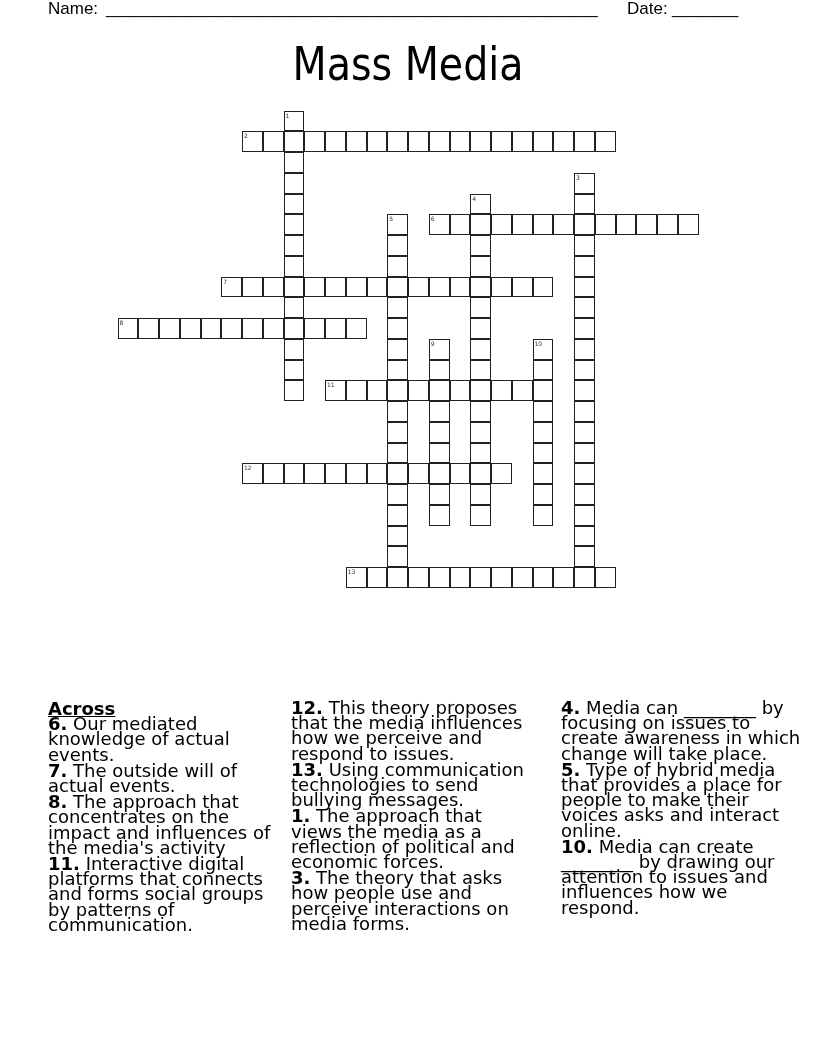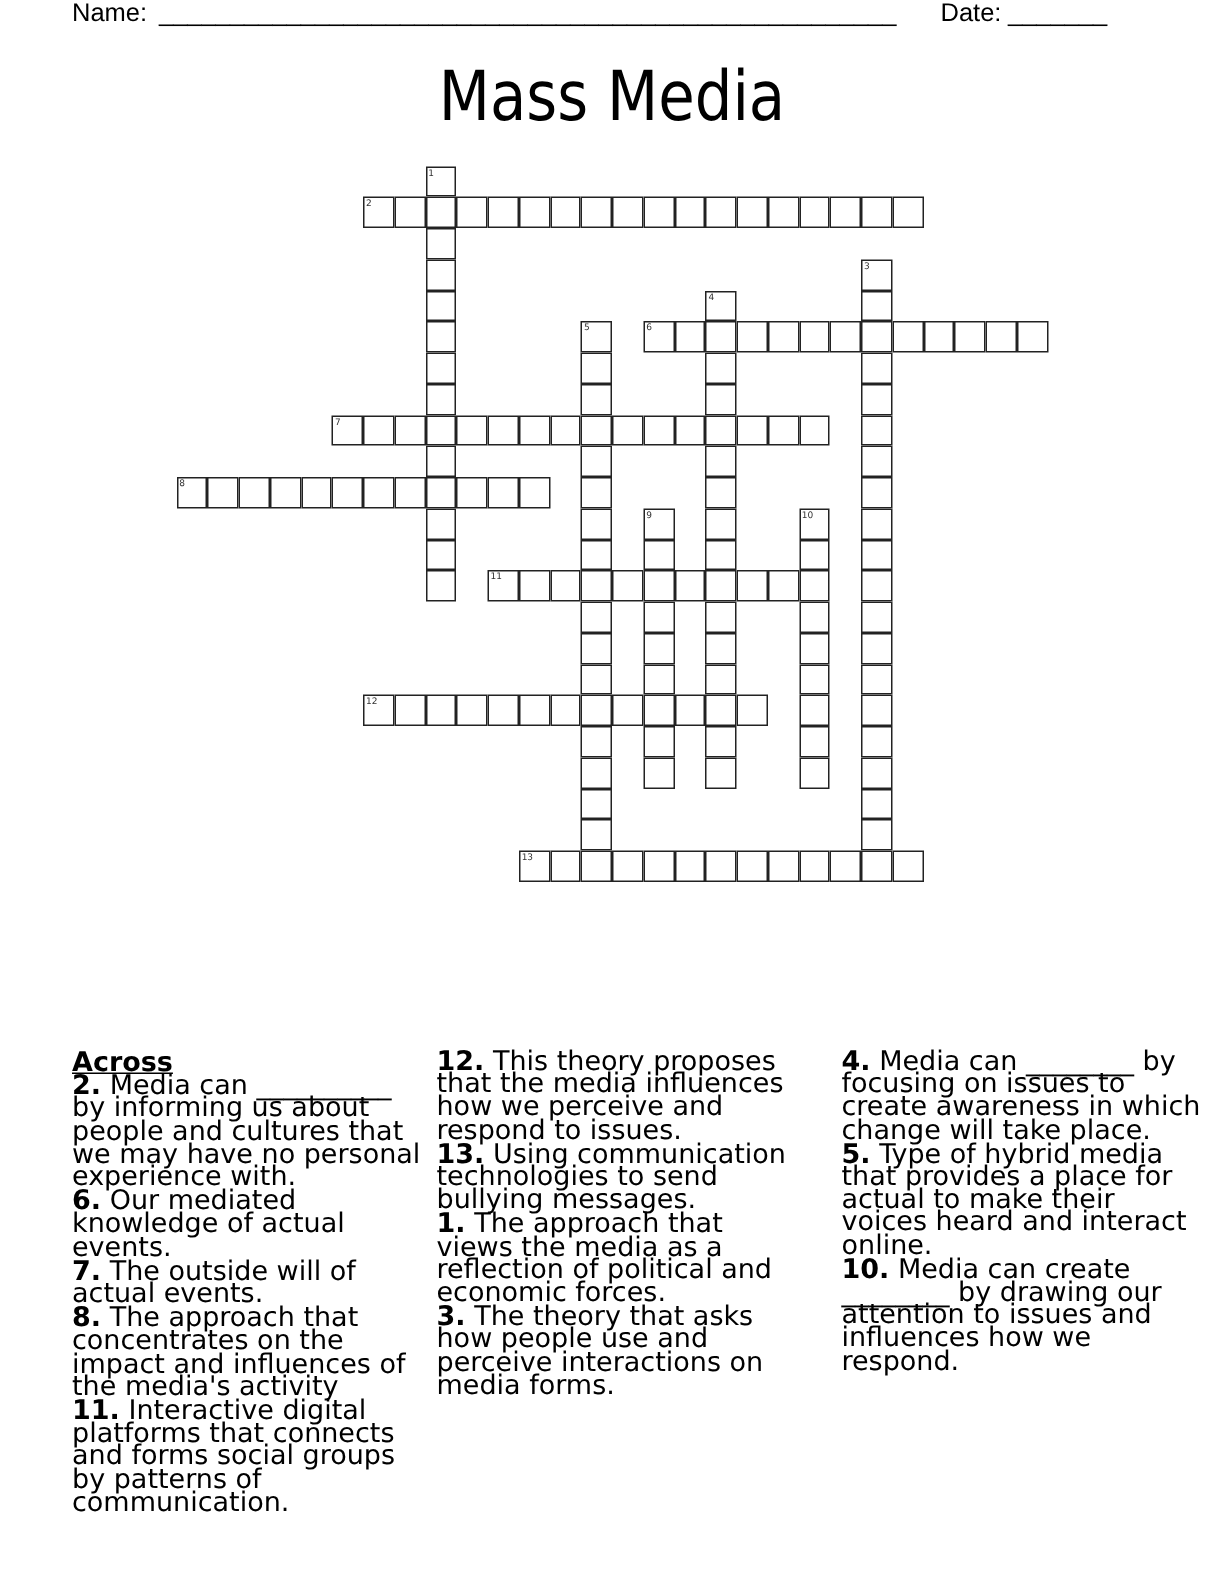--- a/index.html
+++ b/index.html
@@ -239,31 +239,30 @@
     <div class="cell" style="left: 470.25px; top: 567px;"></div>
     <div class="cell" style="left: 491px; top: 567px;"></div>
     <div class="cell" style="left: 511.75px; top: 567px;"></div>
     <div class="cell" style="left: 532.5px; top: 567px;"></div>
     <div class="cell" style="left: 553.25px; top: 567px;"></div>
     <div class="cell" style="left: 594.75px; top: 567px;"></div>
   </div>
 
 <div class="clues col1">
   <div class="section-head">Across</div>
-  <div class="clue"><span class="cnum">2.</span> <span>Media can __________ by informing us about people and cultures that we may have no personal experience with.</span></div>
   <div class="clue"><span class="cnum">6.</span> <span>Our mediated knowledge of actual events.</span></div>
   <div class="clue"><span class="cnum">7.</span> <span>The outside will of actual events.</span></div>
   <div class="clue"><span class="cnum">8.</span> <span>The approach that concentrates on the impact and influences of the media's activity</span></div>
   <div class="clue"><span class="cnum">11.</span> <span>Interactive digital platforms that connects and forms social groups by patterns of communication.</span></div>
 </div>
 
 <div class="clues col2">
   <div class="clue"><span class="cnum">12.</span> <span>This theory proposes that the media influences how we perceive and respond to issues.</span></div>
   <div class="clue"><span class="cnum">13.</span> <span>Using communication technologies to send bullying messages.</span></div>
   <div class="clue"><span class="cnum">1.</span> <span>The approach that views the media as a reflection of political and economic forces.</span></div>
   <div class="clue"><span class="cnum">3.</span> <span>The theory that asks how people use and perceive interactions on media forms.</span></div>
 </div>
 
 <div class="clues col3">
   <div class="clue"><span class="cnum">4.</span> <span>Media can ________ by focusing on issues to create awareness in which change will take place.</span></div>
-  <div class="clue"><span class="cnum">5.</span> <span>Type of hybrid media that provides a place for actual to make their voices heard and interact online.</span></div>
+  <div class="clue"><span class="cnum">5.</span> <span>Type of hybrid media that provides a place for people to make their voices asks and interact online.</span></div>
   <div class="clue"><span class="cnum">10.</span> <span>Media can create ________ by drawing our attention to issues and influences how we respond.</span></div>
 </div>
 
 </body></html>

